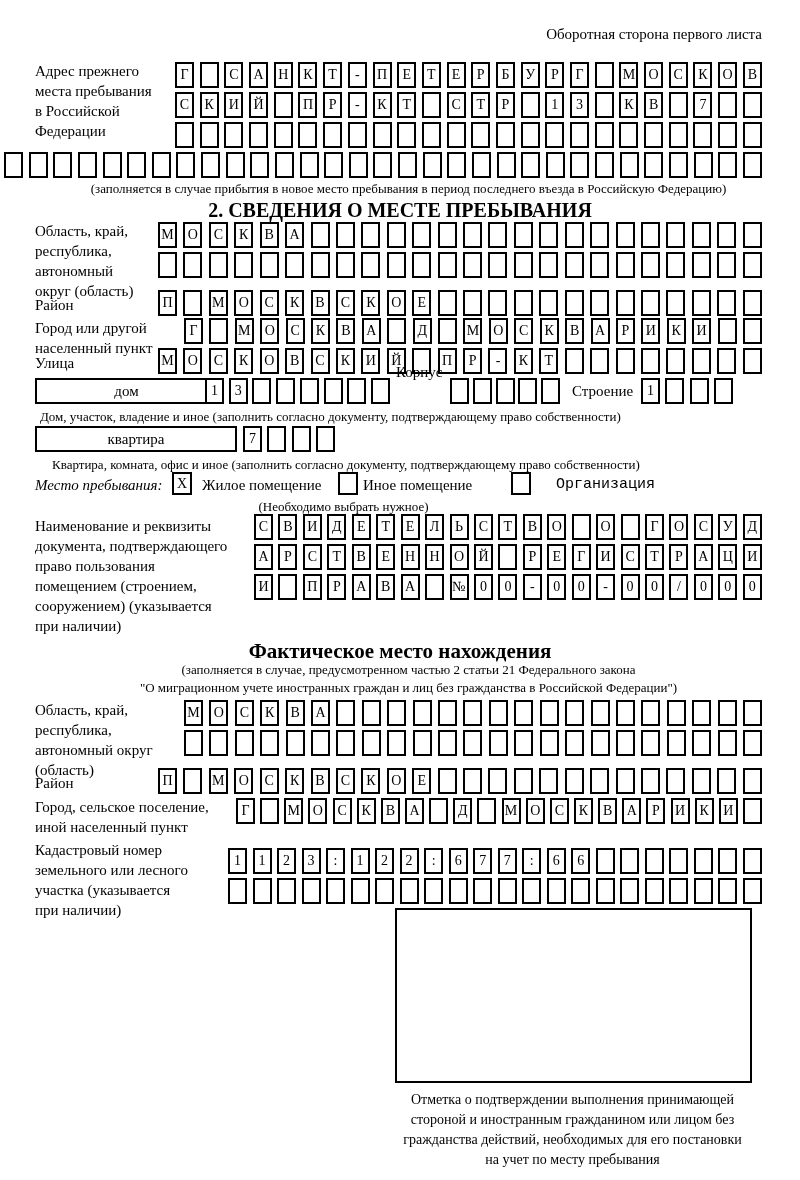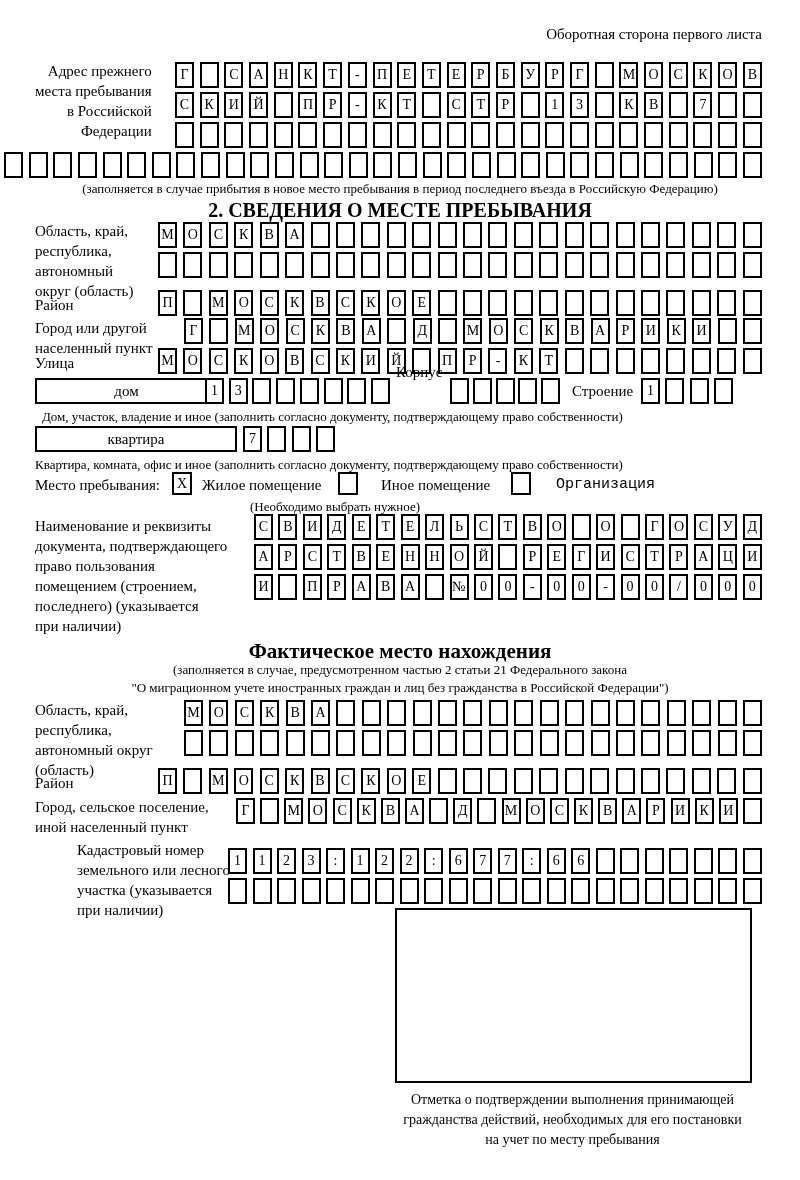--- a/index.html
+++ b/index.html
@@ -5,21 +5,21 @@
   * { margin:0; padding:0; box-sizing:border-box; }
   html,body { background:#ffffff; }
   .page {
     position:relative; width:800px; height:1180px; margin:0 auto;
     background:#ffffff; color:#000;
     font-family:"Liberation Serif","DejaVu Serif",serif;
     overflow:hidden;
   }
   .abs { position:absolute; }
   .label { font-size:15px; line-height:20px; }
-  .small { font-size:13px; }
+  .small { font-size:13px;padding-left:17px; }
   .center { left:0; width:800px; text-align:center; }
   .bold { font-weight:bold; }
   .right-al { text-align:right; }
   .cellrow { display:flex; justify-content:space-between; height:26px; }
   .cell {
     width:19px; height:26px; border:2px solid #000;
     display:flex; align-items:center; justify-content:center;
     font-size:14px; flex:0 0 auto; background:#fff;
   }
   .widebox {
@@ -33,21 +33,21 @@
   .stampbox { border:2px solid #000; background:#fff; }
   .caption-lines div { line-height:20px; }
 </style>
 </head>
 <body>
 
 <div class="page">
 
   <div class="abs label right-al" style="top:24px; right:38px;">Оборотная сторона первого листа</div>
 
-  <div class="abs label caption-lines" style="left:35px; top:61px; line-height:20px;text-align:right;">
+  <div class="abs label caption-lines" style="left:35px; top:61px; line-height:20px;">
       <div>Адрес прежнего</div>
       <div>места пребывания</div>
       <div>в Российской</div>
       <div>Федерации</div>
     </div>
   <div class="abs cellrow" style="left:175px; top:62px; width:587px;">
       <span class="cell">Г</span>
       <span class="cell"></span>
       <span class="cell">С</span>
       <span class="cell">А</span>
@@ -325,46 +325,46 @@
       <span class="cell"></span>
       <span class="cell"></span>
     </div>
   <div class="abs label" style="left:572px; top:381px;">Строение</div>
   <div class="abs cellrow" style="left:641px; top:378px; width:92px;">
       <span class="cell">1</span>
       <span class="cell"></span>
       <span class="cell"></span>
       <span class="cell"></span>
     </div>
-  <div class="abs small" style="left:42px; top:409px;">Дом, участок, владение и иное (заполнить согласно документу, подтверждающему право собственности)</div>
+  <div class="abs small" style="left:23px; top:409px;">Дом, участок, владение и иное (заполнить согласно документу, подтверждающему право собственности)</div>
 
   <div class="abs widebox" style="left:35px; top:426px; width:202px;">квартира</div>
   <div class="abs cellrow" style="left:243px; top:426px; width:92px;">
       <span class="cell">7</span>
       <span class="cell"></span>
       <span class="cell"></span>
       <span class="cell"></span>
     </div>
   <div class="abs small" style="left:35px; top:457px;">Квартира, комната, офис и иное (заполнить согласно документу, подтверждающему право собственности)</div>
 
-  <div class="abs label" style="left:35px; top:475px;">Место пребывания:</div>
+  <div class="abs label" style="left:35px; top:475px;font-style:italic;">Место пребывания:</div>
   <div class="abs checkbox" style="left:172px; top:472px;">X</div>
   <div class="abs label" style="left:202px; top:475px;">Жилое помещение</div>
   <div class="abs checkbox" style="left:338px; top:472px;"></div>
-  <div class="abs label" style="left:381px; top:475px;">Иное помещение</div>
+  <div class="abs label" style="left:363px; top:475px;">Иное помещение</div>
   <div class="abs checkbox" style="left:511px; top:472px;"></div>
   <div class="abs label" style="left:556px; top:475px;font-family:Liberation Mono, monospace;">Организация</div>
   <div class="abs small" style="left:170px; top:499px; width:330px; text-align:center;">(Необходимо выбрать нужное)</div>
 
   <div class="abs label caption-lines" style="left:35px; top:516px;">
       <div>Наименование и реквизиты</div>
       <div>документа, подтверждающего</div>
       <div>право пользования</div>
       <div>помещением (строением,</div>
-      <div>последнего) (указывается</div>
+      <div>сооружением) (указывается</div>
       <div>при наличии)</div>
     </div>
   <div class="abs cellrow" style="left:254px; top:514px; width:508px;">
       <span class="cell">С</span>
       <span class="cell">В</span>
       <span class="cell">И</span>
       <span class="cell">Д</span>
       <span class="cell">Е</span>
       <span class="cell">Т</span>
       <span class="cell">Е</span>
@@ -541,21 +541,21 @@
       <span class="cell">К</span>
       <span class="cell">В</span>
       <span class="cell">А</span>
       <span class="cell">Р</span>
       <span class="cell">И</span>
       <span class="cell">К</span>
       <span class="cell">И</span>
       <span class="cell"></span>
     </div>
 
-  <div class="abs label caption-lines" style="left:35px; top:840px;margin-left:42px;">
+  <div class="abs label caption-lines" style="left:35px; top:840px;">
       <div>Кадастровый номер</div>
       <div>земельного или лесного</div>
       <div>участка (указывается</div>
       <div>при наличии)</div>
     </div>
   <div class="abs cellrow" style="left:228px; top:848px; width:534px;">
       <span class="cell">1</span>
       <span class="cell">1</span>
       <span class="cell">2</span>
       <span class="cell">3</span>
@@ -599,17 +599,18 @@
       <span class="cell"></span>
       <span class="cell"></span>
       <span class="cell"></span>
       <span class="cell"></span>
       <span class="cell"></span>
     </div>
 
   <div class="abs stampbox" style="left:395px; top:908px; width:357px; height:175px;"></div>
   <div class="abs caption-lines" style="left:380px; top:1090px; width:385px; text-align:center; font-size:14px;">
       <div>Отметка о подтверждении выполнения принимающей</div>
+      <div>стороной и иностранным гражданином или лицом без</div>
       <div>гражданства действий, необходимых для его постановки</div>
       <div>на учет по месту пребывания</div>
     </div>
 
 </div>
 
 </body></html>

